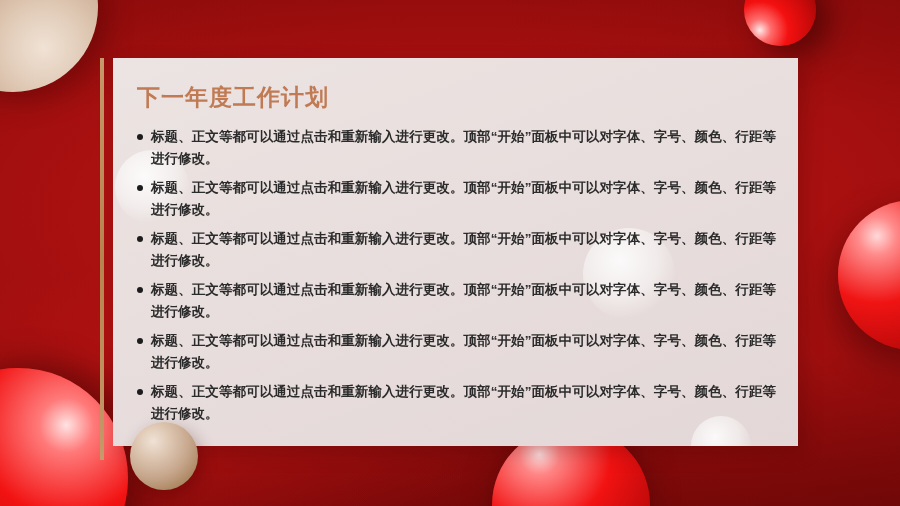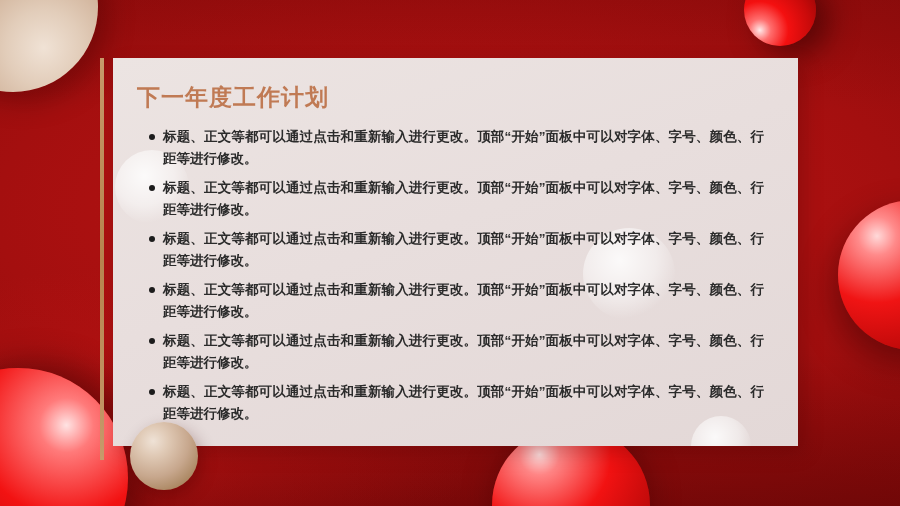--- a/index.html
+++ b/index.html
@@ -133,21 +133,21 @@
     margin: 0 0 14px 0;
     font-size: 23px;
     font-weight: bold;
     letter-spacing: 1px;
     color: #c07a54;
     line-height: 1.2;
   }
 
   ul.bullets {
     list-style: none;
-    margin: 12px;
+    margin: 0;
     padding: 0;
   }
   ul.bullets li {
     position: relative;
     margin: 0 0 7px 0;
     padding-left: 14px;
     font-size: 13.5px;
     font-weight: bold;
     line-height: 22px;
     color: #2b2b2b;

